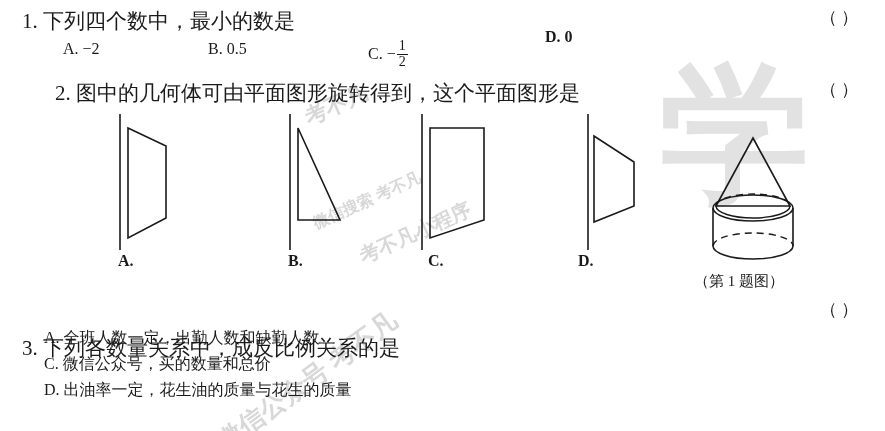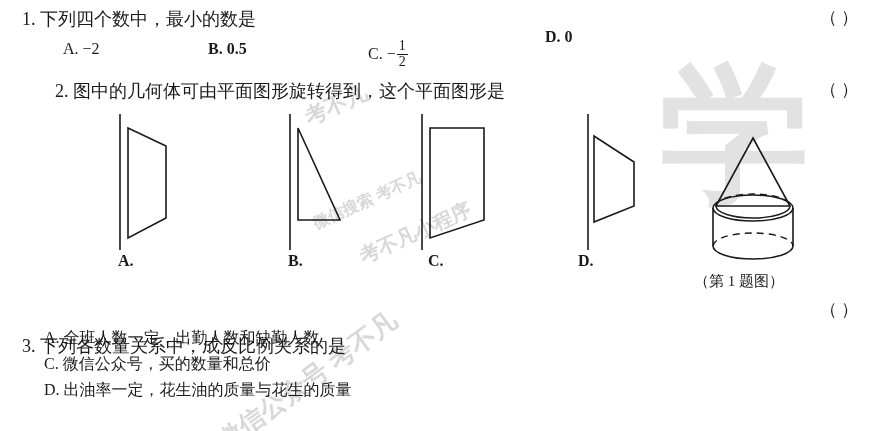--- a/index.html
+++ b/index.html
@@ -52,21 +52,21 @@
   .wm-d { left: 210px; top: 430px; font-size: 26px; transform: rotate(-36deg); }
 
   
   .content {
     position: relative;
     z-index: 2;
   }
 
   .q {
     position: absolute;
-    font-size: 18px;
+    font-size: 21px;
     line-height: 1.45;
   }
   .q-num { white-space: nowrap; }
 
   .paren {
     position: absolute;
     font-size: 17px;
     letter-spacing: 0;
     white-space: nowrap;
   }
@@ -120,21 +120,21 @@
     <div class="q" style="left:22px; top:6px;">
       <span class="q-num">1.</span>
       <span>下列四个数中，最小的数是</span>
     </div>
     <div class="paren" style="left:820px; top:6px;">（      ）</div>
 
     <div class="opt" style="left:63px; top:40px;">
       <span>A.</span>
       <span>−2</span>
     </div>
-    <div class="opt" style="left:208px; top:40px;font-weight:bold;">
+    <div class="opt" style="left:208px; top:40px;">
       <span>B.</span>
       <span>0.5</span>
     </div>
     <div class="opt" style="left:368px; top:39px;">
       <span>C.</span>
       <span>−</span><span class="frac"><span class="num">1</span><span class="den">2</span></span>
     </div>
     <div class="opt" style="left:545px; top:28px;font-weight:bold;">
       <span>D.</span>
       <span>0</span>

